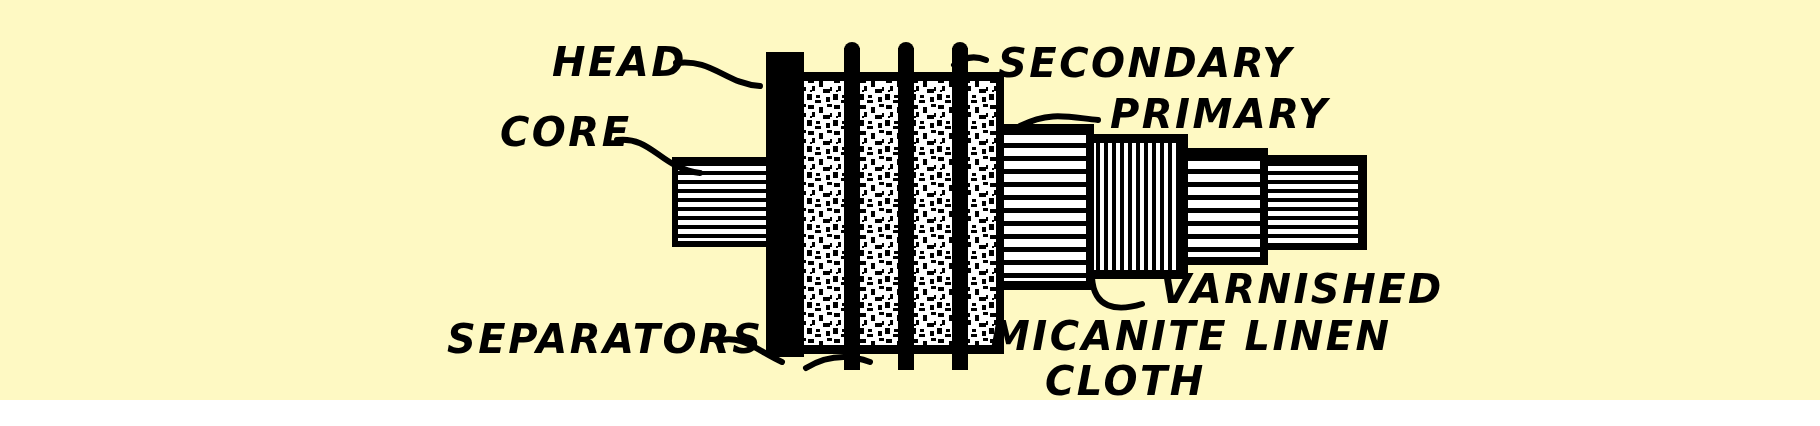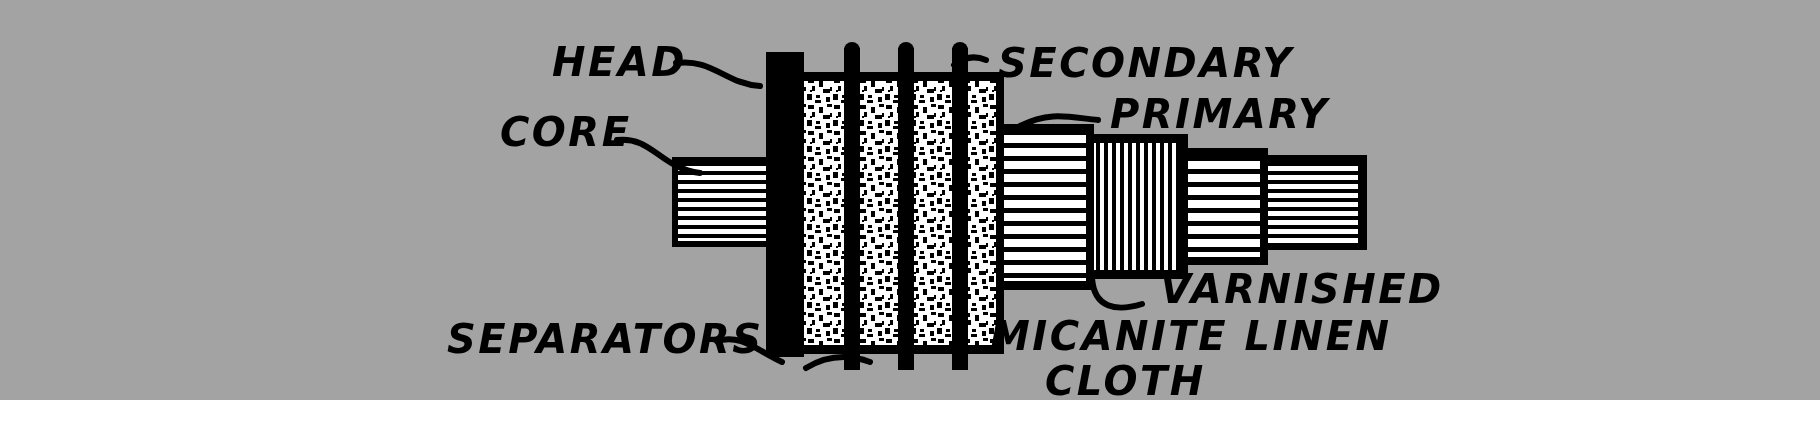--- a/index.html
+++ b/index.html
@@ -10,21 +10,21 @@
   body {
     width: 1820px;
     height: 426px;
     overflow: hidden;
     font-family: "DejaVu Sans", sans-serif;
   }
   #figure-root {
     position: relative;
     width: 1820px;
     height: 400px;
-    background: #a3a3a3;
+    background: #fef9c3;
   }
   #figure-svg {
     position: absolute;
     left: 0;
     top: 0;
     width: 1820px;
     height: 426px;
     display: block;
   }
   .lbl {

